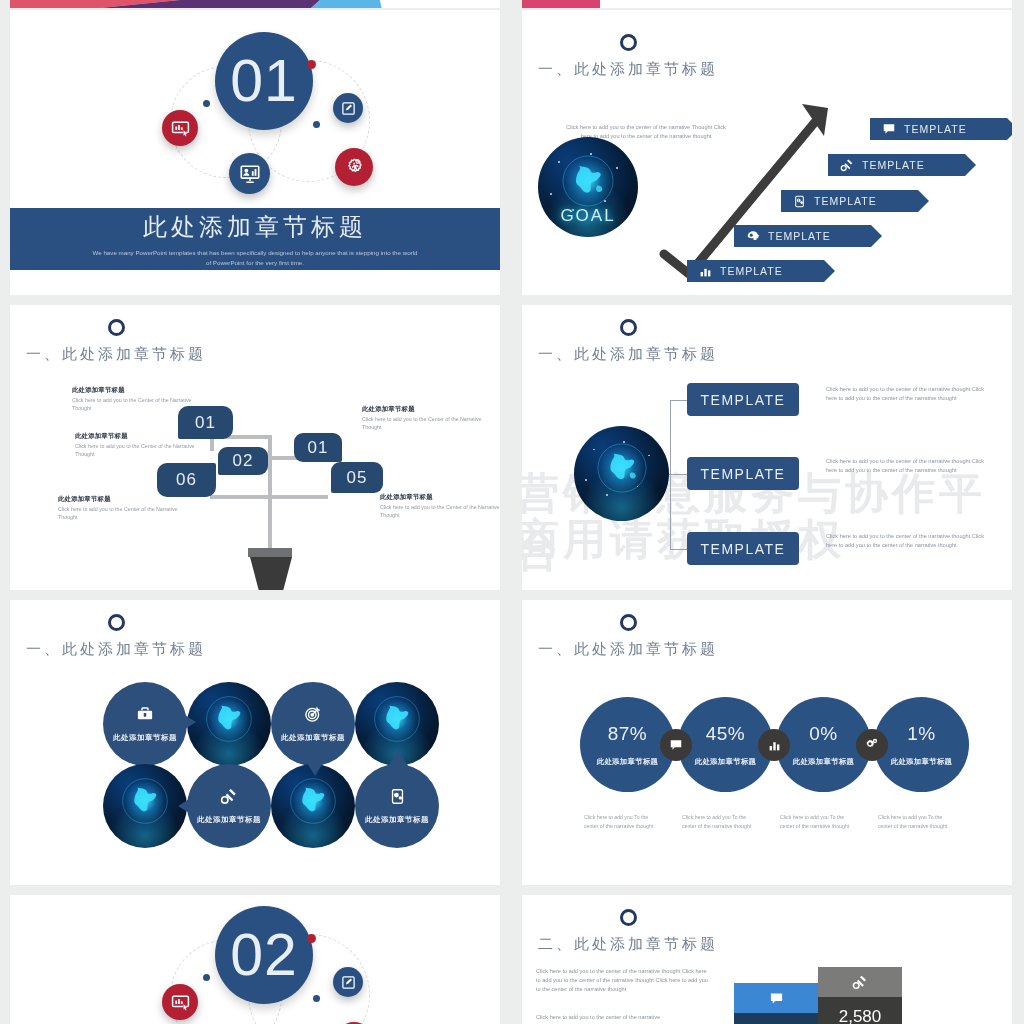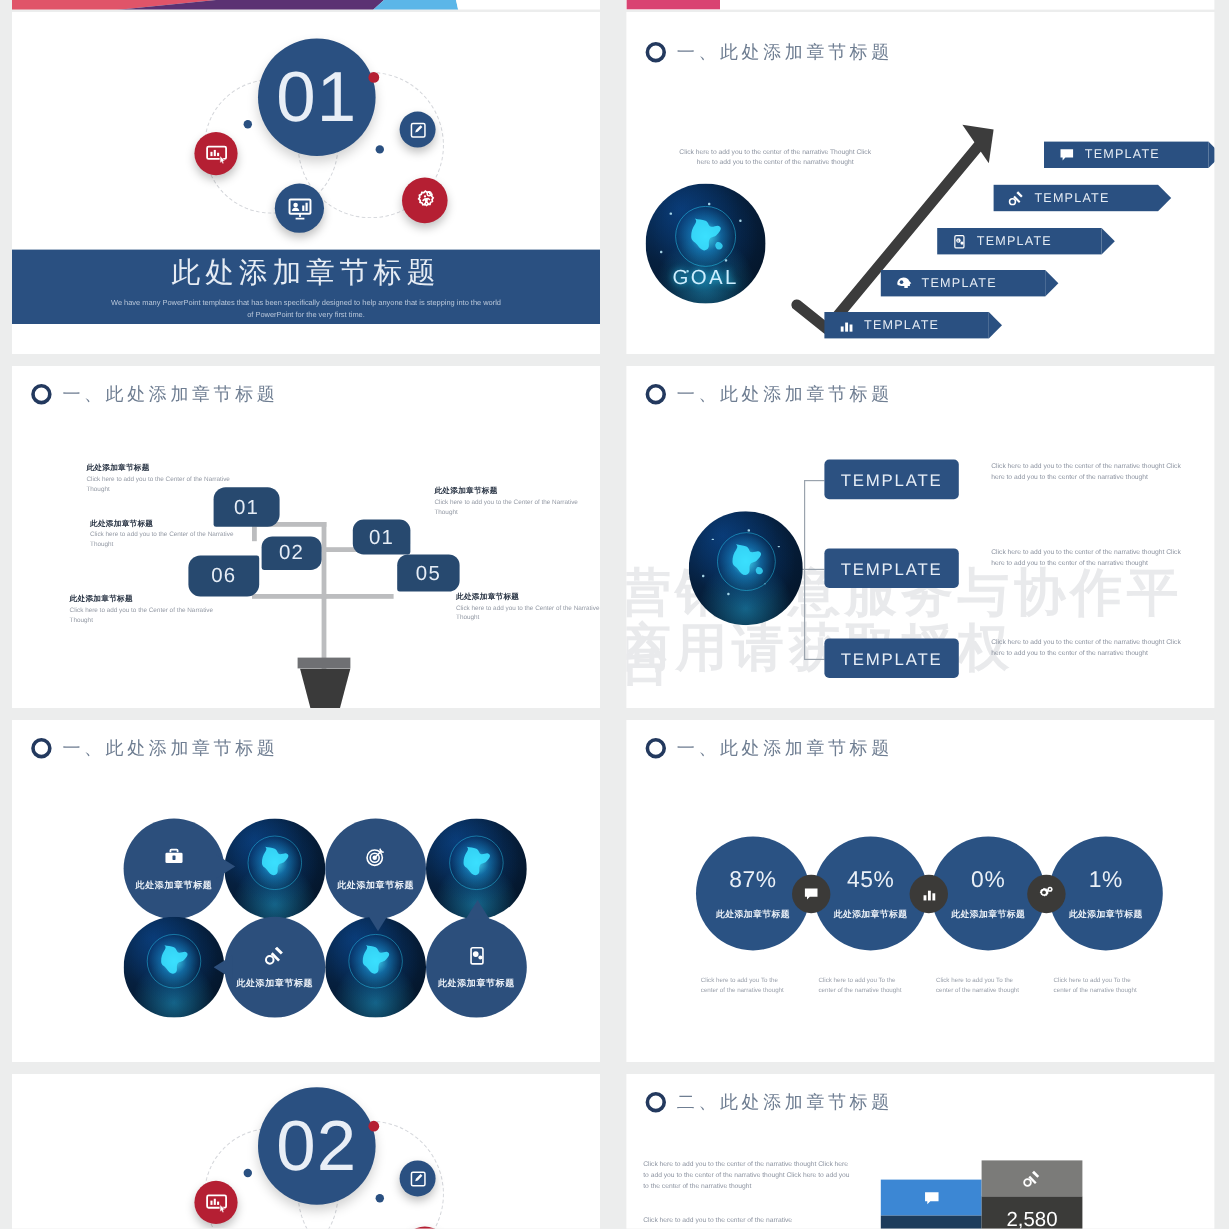--- a/index.html
+++ b/index.html
@@ -19,21 +19,21 @@
   .row2{top:600px;height:285px;}
   .row3{top:895px;height:129px;}
 
   
   .topstrip{position:absolute;top:0;left:10px;width:490px;height:8px;overflow:hidden;}
   .topstrip svg{display:block;}
   .topstrip2{position:absolute;top:0;left:522px;width:490px;height:8px;overflow:hidden;background:#fff;}
   .pinkblock{position:absolute;left:0;top:0;width:78px;height:8px;background:#d94372;}
 
   
-  .sec-head{position:absolute;display:flex;align-items:center;gap:9px;}
+  .sec-head{position:absolute;display:flex;align-items:center;gap:9px;flex-direction:column;}
   .ring{width:17px;height:17px;border-radius:50%;border:3.4px solid #23395e;box-sizing:border-box;flex:0 0 auto;}
   .sec-title{font-size:15px;color:#6f7e92;letter-spacing:3px;white-space:nowrap;}
 
   
   .s1-stage{position:absolute;left:0;top:8px;width:490px;height:185px;}
   .dashring{position:absolute;border:1px dashed #d7d9dd;border-radius:50%;}
   .bigcirc{position:absolute;border-radius:50%;background:#2a5081;display:flex;align-items:center;justify-content:center;
            box-shadow:0 5px 10px rgba(0,0,0,.18);}
   .bignum{font-size:59px;color:#e8eef6;font-weight:300;letter-spacing:1px;line-height:1;
           -webkit-text-stroke:0px;}
@@ -184,21 +184,21 @@
       <div class="sec-title">一、此处添加章节标题</div>
     </div>
 
     <div class="paragraph" style="left:40px;top:113px;width:168px;text-align:center;">Click here to add  you to the  center of the  narrative Thought  Click here to add   you to the  center of the narrative thought</div>
 
     <svg style="position:absolute;left:120px;top:84px;" width="320" height="190" viewBox="0 0 320 190">
       <path d="M22 160 L47 180 L178 22" fill="none" stroke="#3c3c3c" stroke-width="9" stroke-linejoin="round" stroke-linecap="round"></path>
       <path d="M160 10 L186 14 L182 42 Z" fill="#3c3c3c"></path>
     </svg>
 
-    <div class="globe" style="left:16px;top:143px;width:100px;height:100px;">
+    <div class="globe" style="left:16px;top:127px;width:100px;height:100px;">
       <svg class="land" width="56" height="56" viewBox="0 0 56 56">
         <circle cx="28" cy="28" r="25" fill="none" stroke="#2bd8ff" stroke-width=".7" opacity=".55"></circle>
         <path d="M19 13c3 1 6 .5 9 2s2 5 5 5 5-2 7 0-1 5-3 7-5 1-6 4 1 6-2 8-6-1-8-4-5-3-5-7 1-7 3-10 1-4 0-5z" fill="#3ae0ff" opacity=".9"></path>
         <path d="M37 33c2-1 4 0 5 2s-1 4-3 4-3-2-3-4z" fill="#3ae0ff" opacity=".8"></path>
       </svg>
       <div class="spark" style="left:20%;top:24%"></div>
         <div class="spark" style="left:78%;top:30%"></div>
       <div class="spark" style="left:34%;top:72%"></div>
         <div class="spark" style="left:66%;top:63%"></div>
       <div class="spark" style="left:52%;top:16%"></div>

